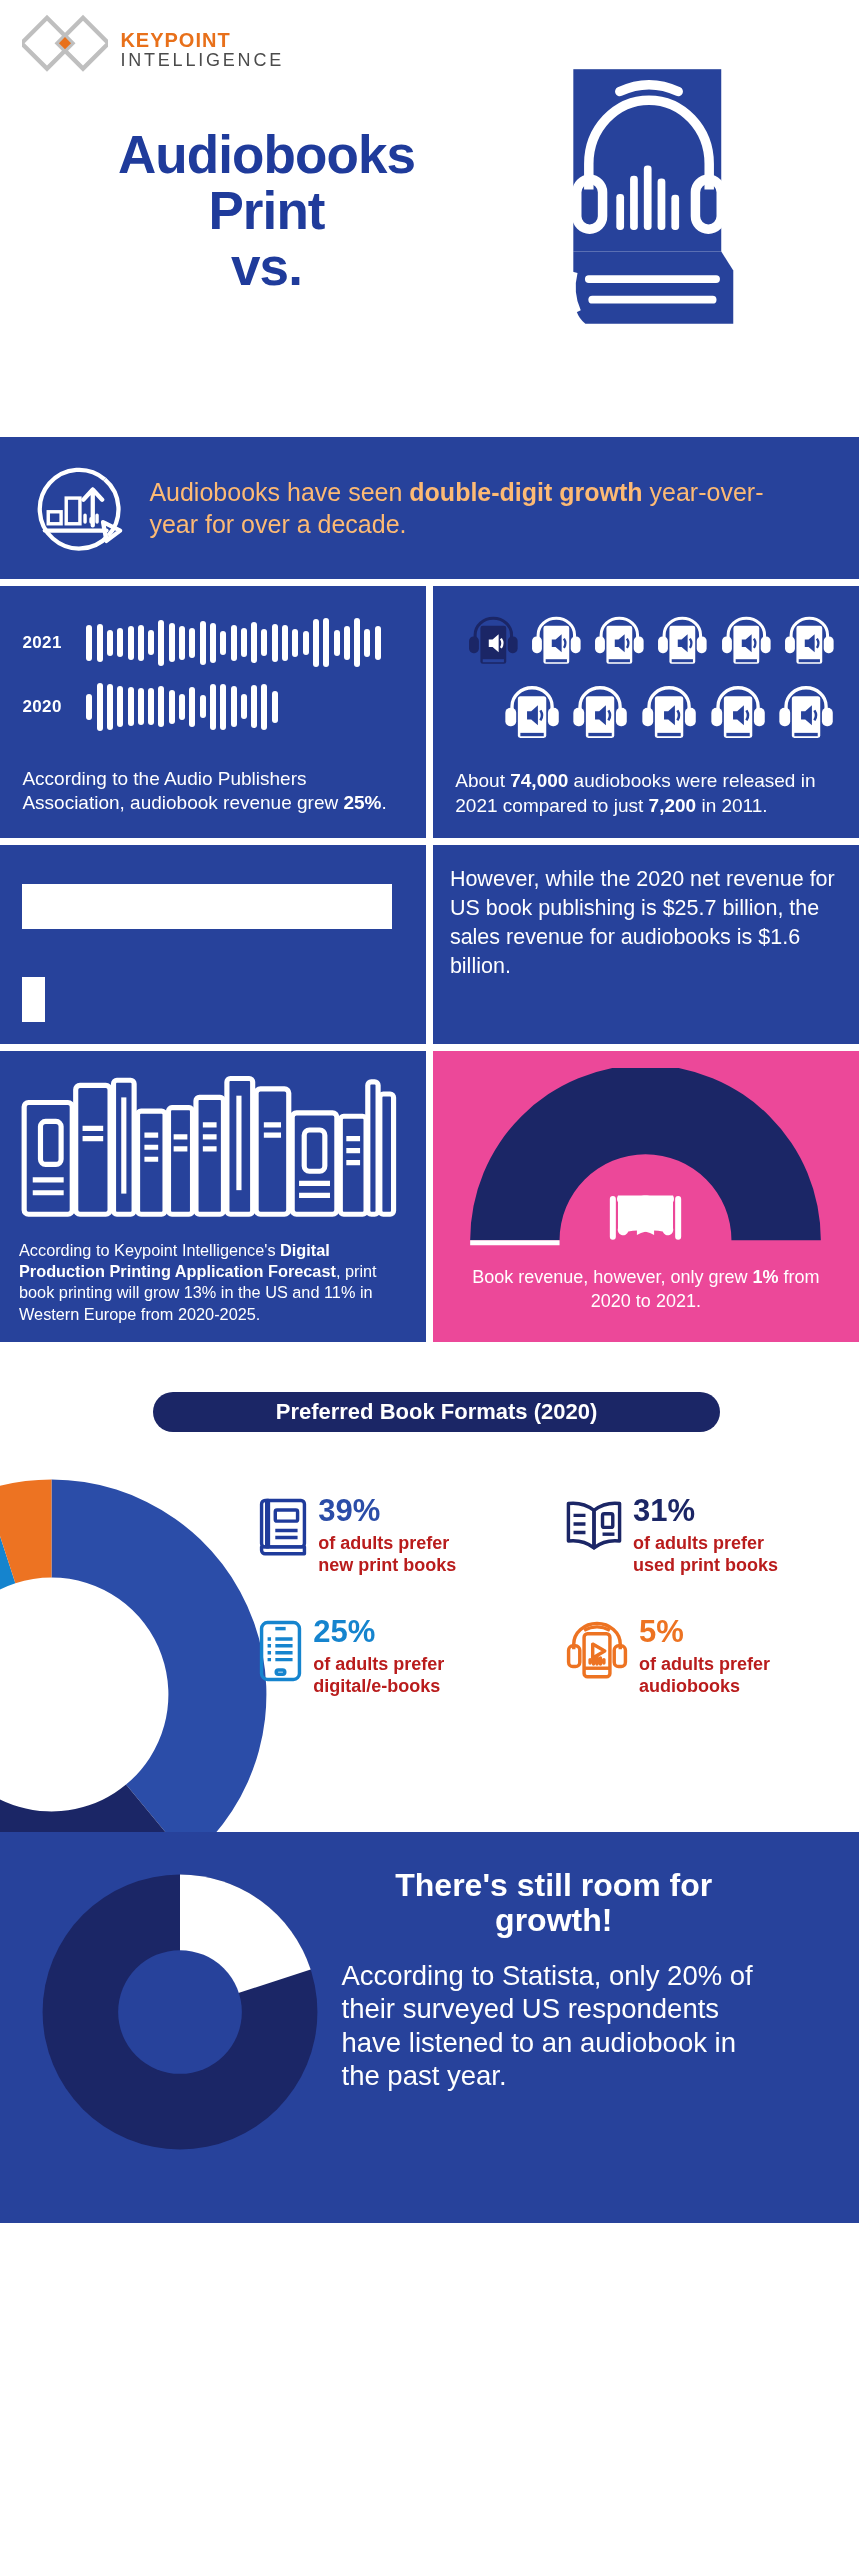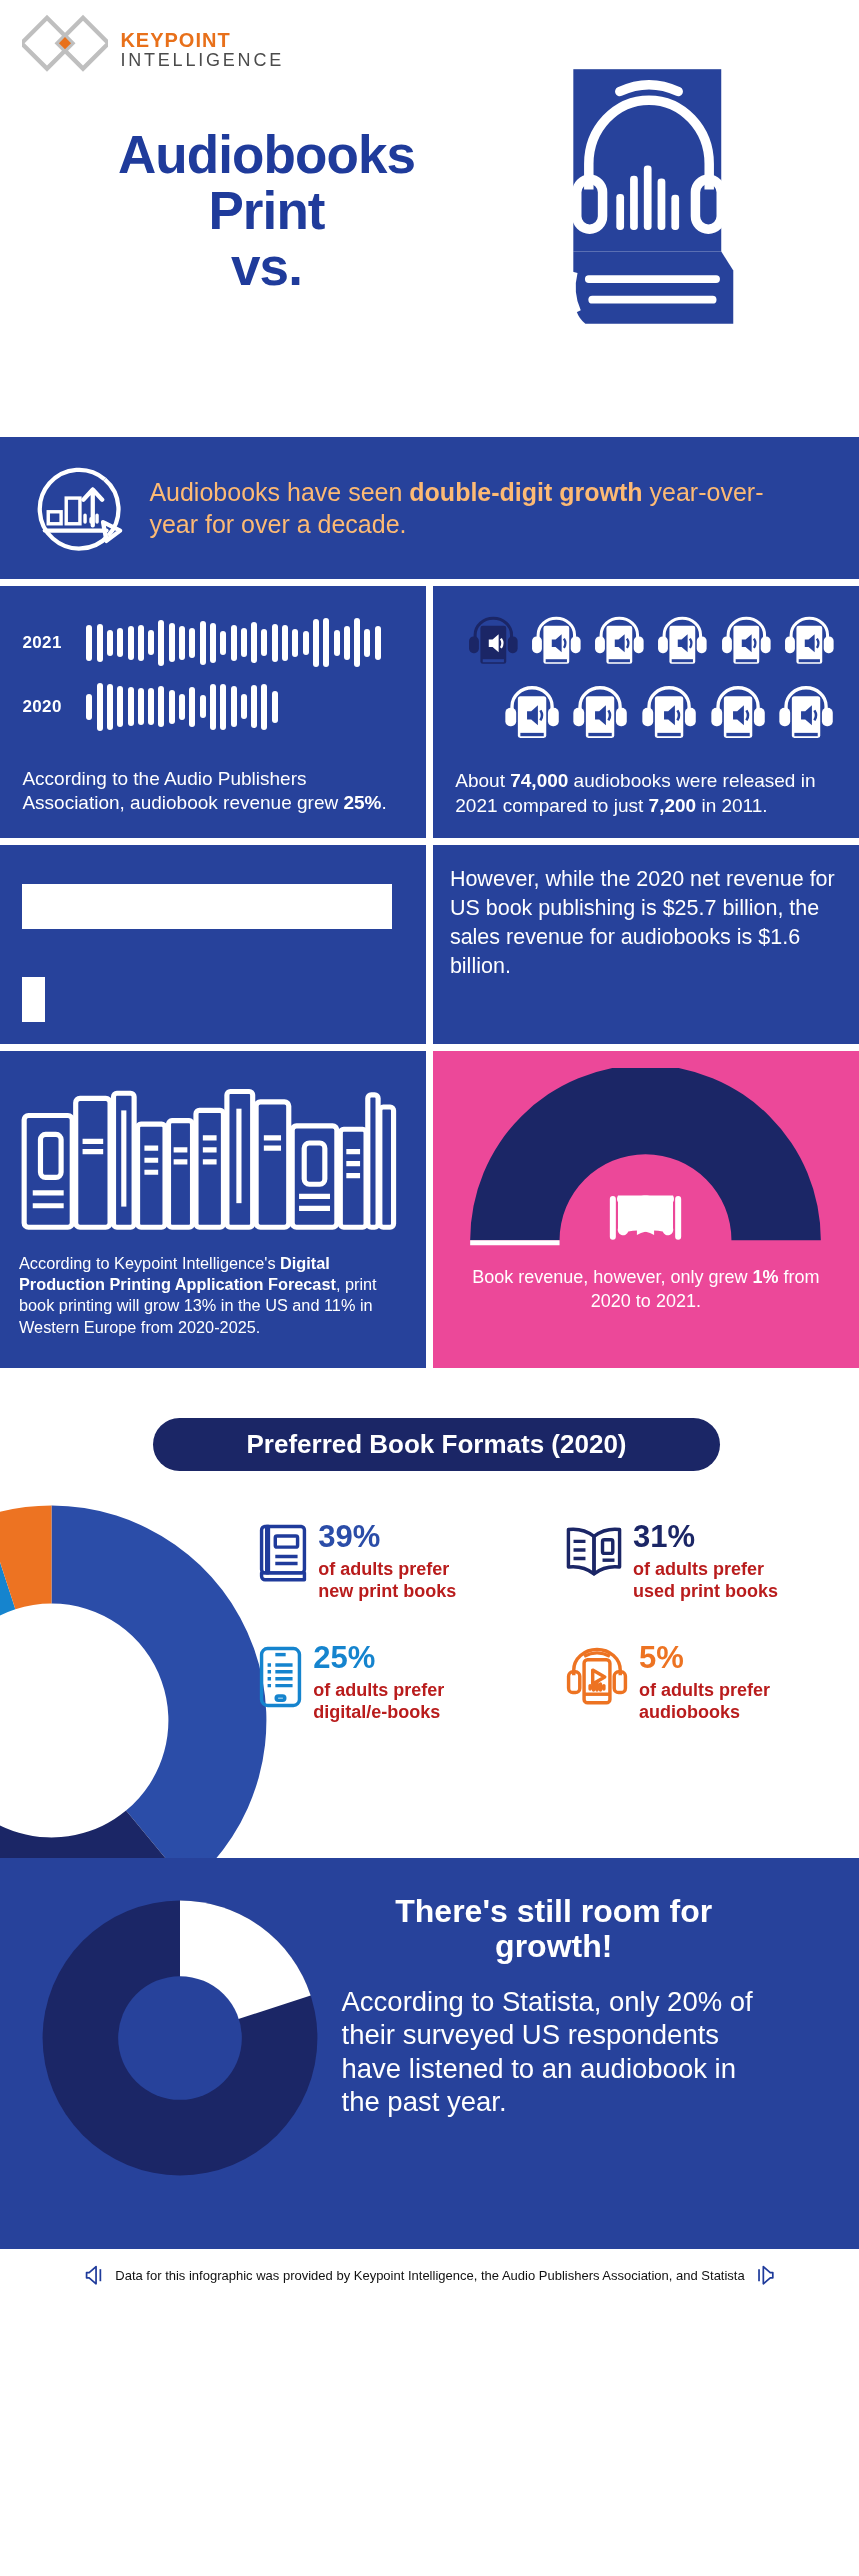--- a/index.html
+++ b/index.html
@@ -98,43 +98,43 @@
     width: 23px; height: 45px; background: #ffffff; margin-top: 48px;
   }
   .rev-right {
     width: 426px; background: #27429B; color: #fff;
     padding: 20.6px 22.4px 20.6px 17px;
   }
   .rev-right p { font-size: 21.5px; line-height: 1.34; }
   .rev-right p b { font-weight: normal; }
 
   
-  .shelf-panel { width: 426px; background: #27429B; padding: 30px 19px; }
+  .shelf-panel { width: 426px; background: #27429B; padding: 17px 19px; }
   .shelf-caption {
     color: #fff; font-size: 16.3px; line-height: 1.30; margin-top: 13.8px;
   }
   .shelf-caption b { font-weight: bold; }
   .arc-panel {
     width: 426px; background: #ec4899; padding: 17px 19px;
     display: flex; flex-direction: column; align-items: center;
   }
   .arc-caption {
     color: #fff; font-size: 18px; line-height: 1.32; text-align: center;
     margin-top: 17px;
   }
   .arc-caption b { font-weight: bold; }
 
   
   .formats { position: relative; height: 490px; background: #ffffff; }
   .pill {
     position: absolute; left: 153px; top: 50px;
-    width: 567px; height: 53px; border-radius: 29px;
+    width: 567px; height: 40px; border-radius: 29px;
     background: #1B2666; color: #ffffff;
     display: flex; align-items: center; justify-content: center;
-    font-size: 26px; font-weight: bold;
+    font-size: 22px; font-weight: bold;
   }
   .donut-holder {
     position: absolute; left: -172px; top: 129px;
     width: 447px; height: 447px;
   }
   .legend {
     position: absolute; left: 258px; top: 153px;
     width: 593px;
     display: grid; grid-template-columns: 1fr 1fr;
     row-gap: 40px; column-gap: 20.6px;
@@ -575,30 +575,15 @@
       <path d="M170 170 L170 10 A160 160 0 0 1 264 299 Z" fill="#ffffff" transform="rotate(-72 170 170)" style="display:none"></path>
       <path id="growth-slice" fill="#ffffff" d="M170 170 L170 10 A160 160 0 0 1 322.1690426072246 120.55728090000841 Z"></path>
       <circle cx="170" cy="170" r="72" fill="#27429B"></circle>
     </svg>
     <div class="growth-copy">
       <div class="growth-title">There's still room for growth!</div>
       <div class="growth-body">According to Statista, only 20% of their surveyed US respondents have listened to an audiobook in the past year.</div>
     </div>
   </div>
 
-  <div class="footer">
-    <svg width="22.4" height="22.4" viewBox="0 0 26 26">
-      <g fill="none" stroke="#1F3B9B" stroke-width="2" stroke-linejoin="round">
-        <path d="M14 3 L6 10 H3 v6 h3 l8 7 z"></path>
-        <path d="M19 6 v14"></path>
-      </g>
-    </svg>
-    <div class="footer-text">Data for this infographic was provided by Keypoint Intelligence, the Audio Publishers Association, and Statista</div>
-    <svg width="22.4" height="22.4" viewBox="0 0 26 26">
-      <g fill="none" stroke="#1F3B9B" stroke-width="2" stroke-linejoin="round">
-        <path d="M12 3 L20 10 h3 v6 h-3 l-8 7 z"></path>
-        <path d="M7 6 v14"></path>
-      </g>
-    </svg>
-  </div>
 
 </div>
 
 
 </body></html>

